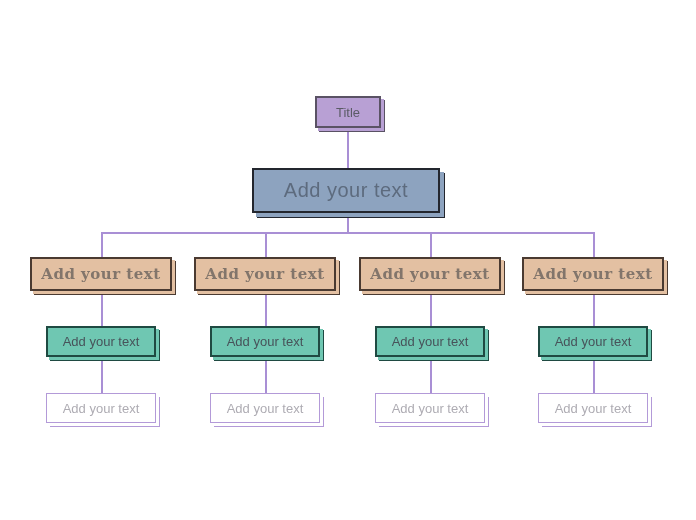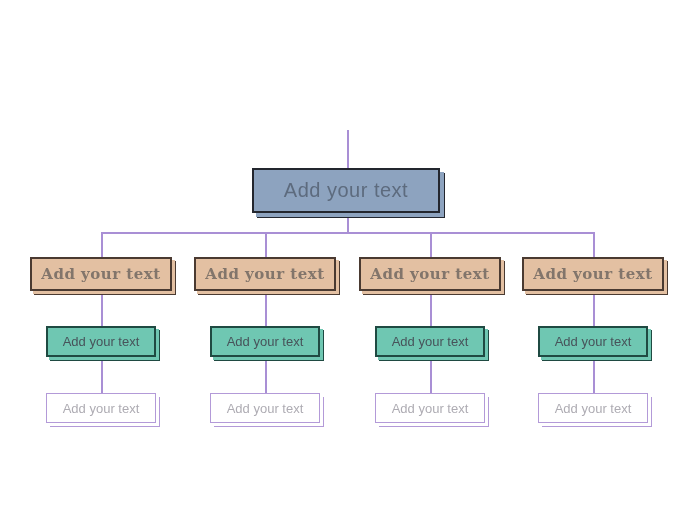--- a/index.html
+++ b/index.html
@@ -124,20 +124,21 @@
   <div class="vline c-drop col1 row-sub"></div>
   <div class="vline c-drop col2 row-sub"></div>
   <div class="vline c-drop col3 row-sub"></div>
   <div class="vline c-drop col4 row-sub"></div>
 
   <div class="vline c-drop col1 row-leaf"></div>
   <div class="vline c-drop col2 row-leaf"></div>
   <div class="vline c-drop col3 row-leaf"></div>
   <div class="vline c-drop col4 row-leaf"></div>
 
+  <div class="node node-title">Title</div>
 
   <div class="node node-root">Add your text</div>
 
   <div class="node node-branch col1">Add your text</div>
   <div class="node node-branch col2">Add your text</div>
   <div class="node node-branch col3">Add your text</div>
   <div class="node node-branch col4">Add your text</div>
 
   <div class="node node-sub col1">Add your text</div>
   <div class="node node-sub col2">Add your text</div>

